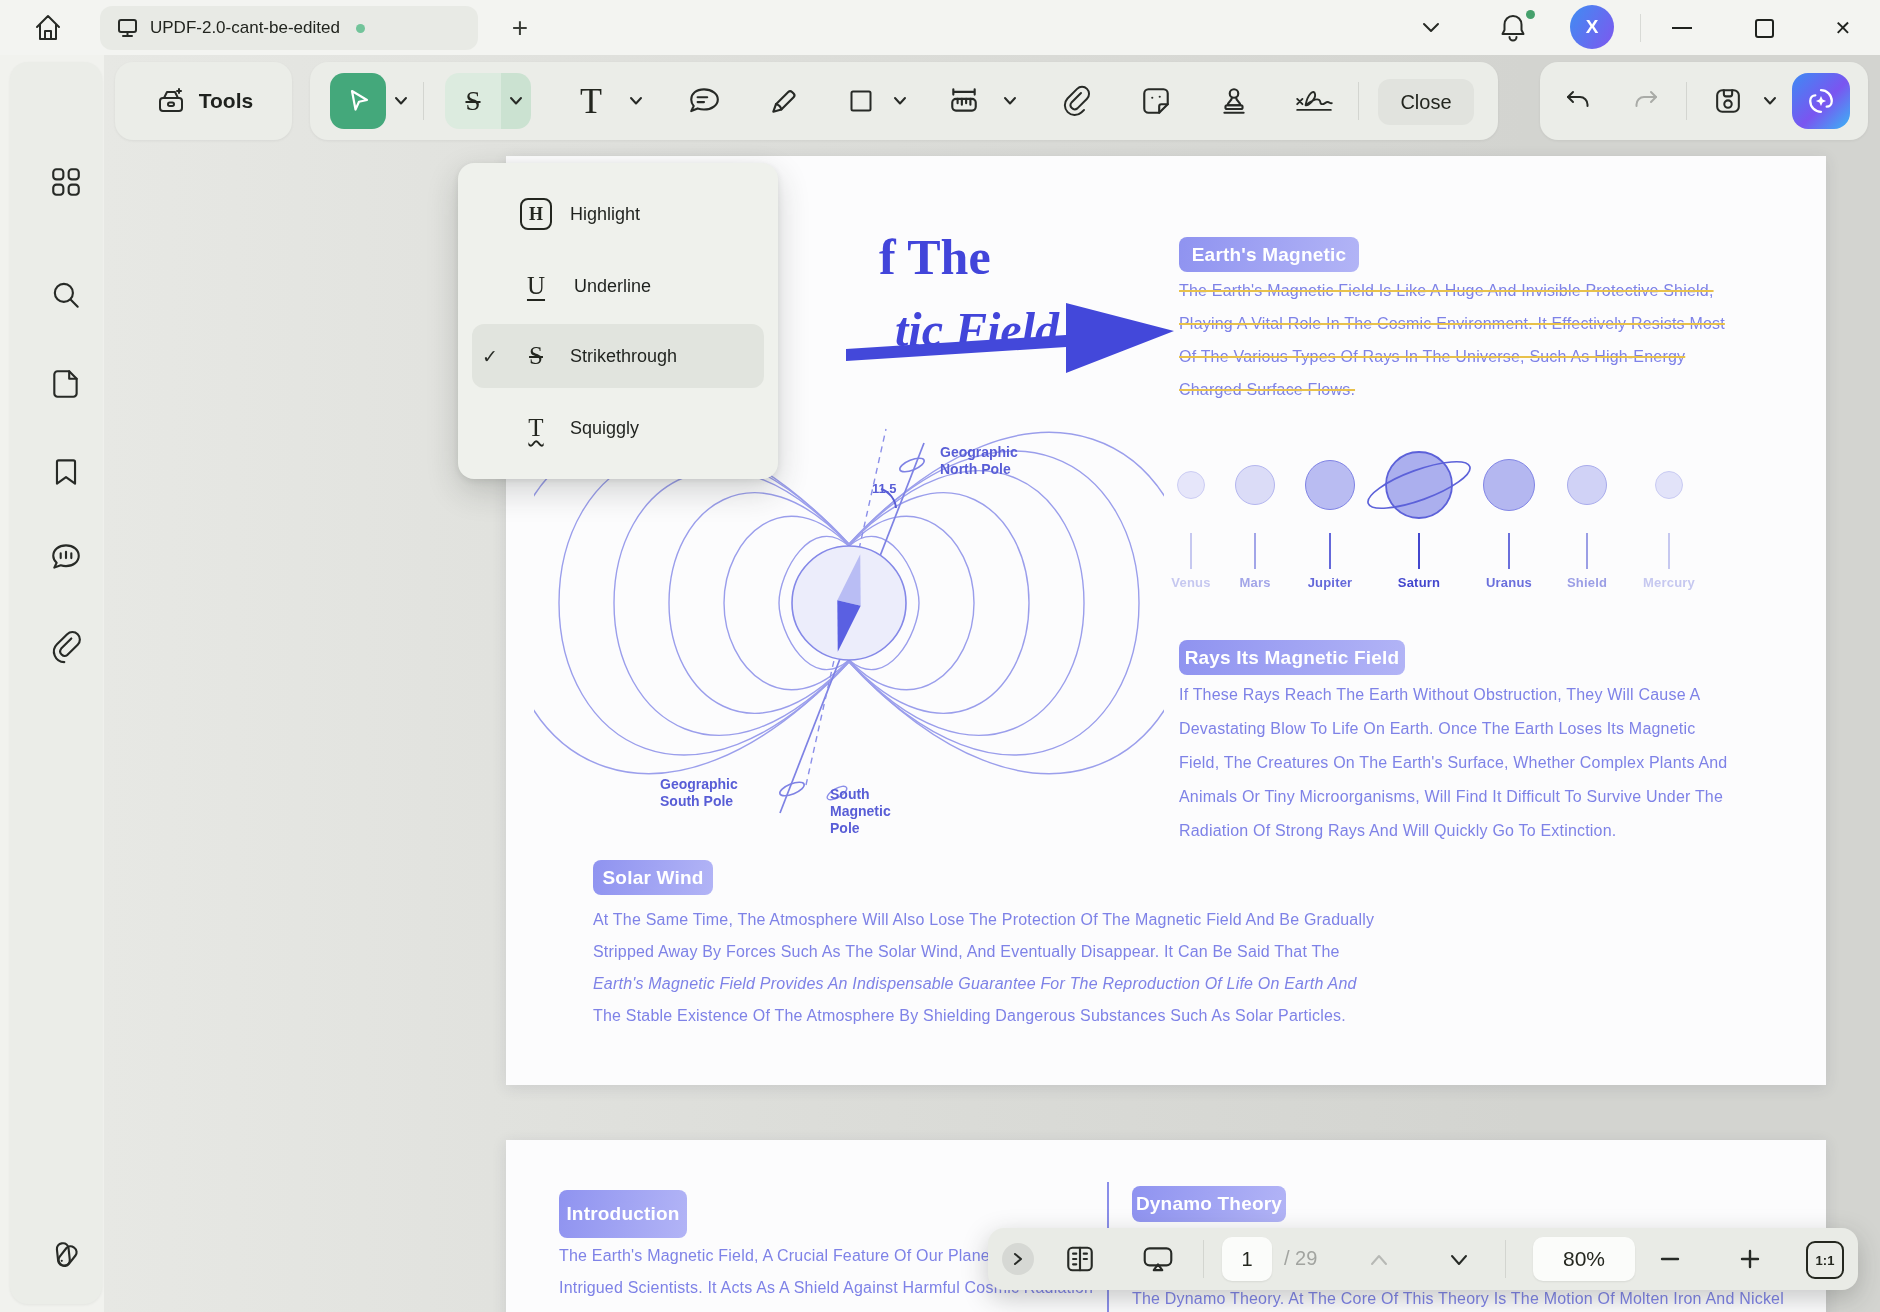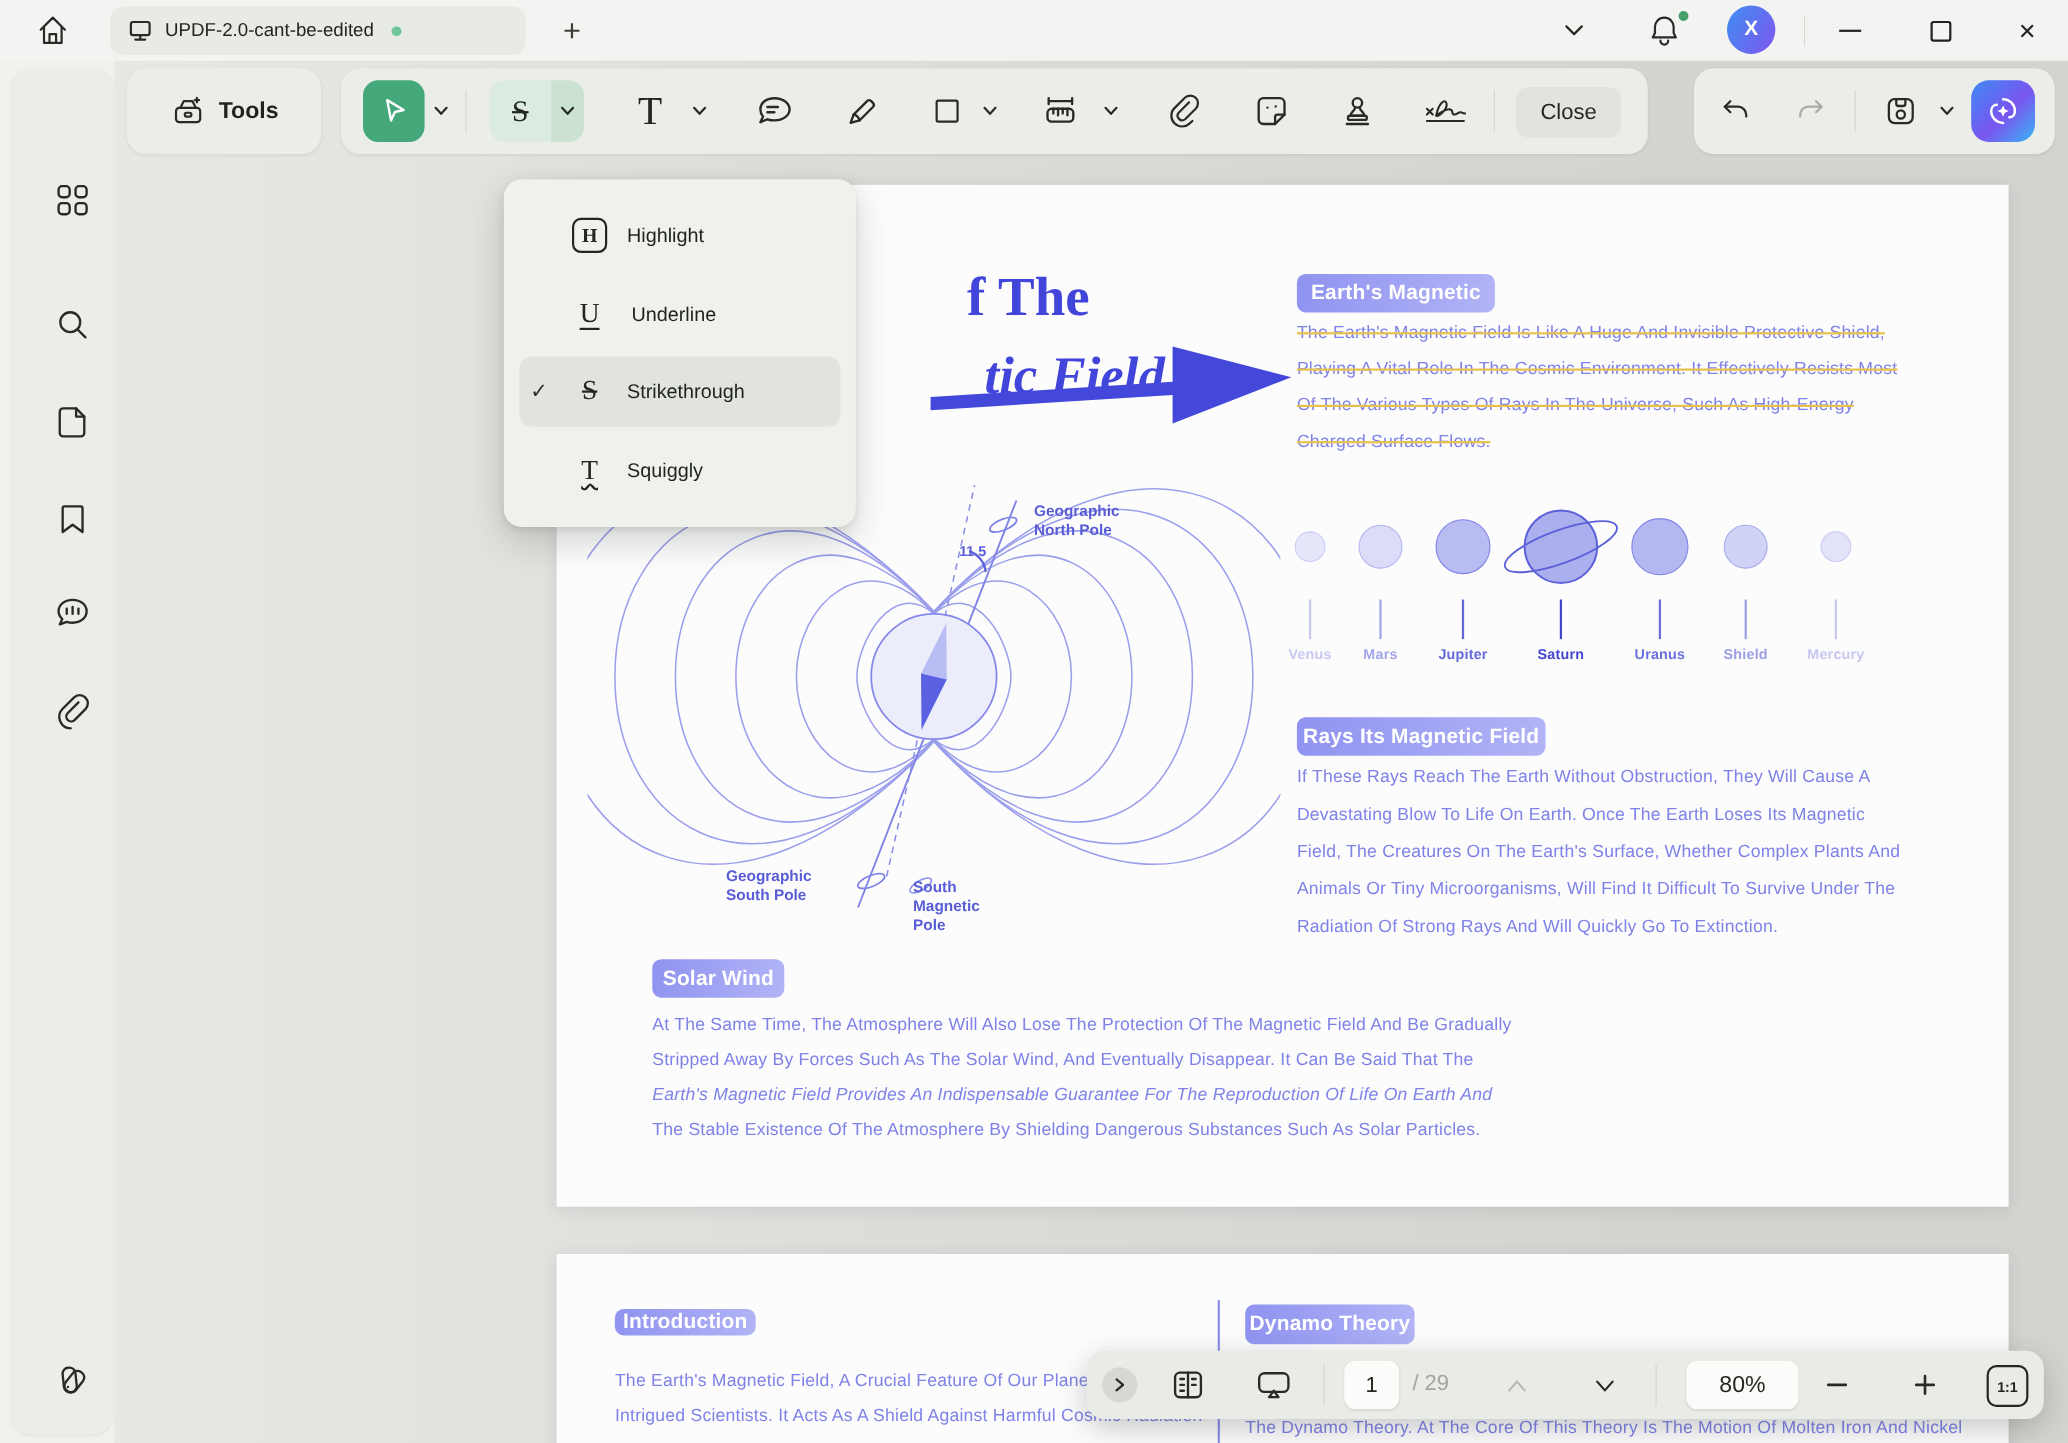--- a/index.html
+++ b/index.html
@@ -48,21 +48,21 @@
   .bbar{position:absolute;left:988px;top:1228px;width:870px;height:62px;background:#e9ebe6;border-radius:16px;box-shadow:0 8px 26px rgba(40,42,38,.25);z-index:80}
   .bbox{position:absolute;top:9px;height:44px;background:#fbfcfa;border-radius:10px;display:flex;align-items:center;justify-content:center;color:#24271f;box-shadow:0 1px 2px rgba(0,0,0,.08)}
 </style>
 </head>
 <body>
 
 <div id="app">
 
   <div class="viewport">
 
-    <div class="page" style="top:113px;width:1320px;height:929px;">
+    <div class="page" style="top:101px;width:1320px;height:929px;">
 
       <div class="titlefrag" style="left:373px;top:72px;font-size:50px;">f The</div>
       <div class="titlefrag" style="left:389px;top:146px;font-size:48px;font-style:italic;">tic Field</div>
 
       <svg class="abs" style="left:335px;top:135px;z-index:5" width="340" height="92" viewBox="0 0 340 92">
         <polygon points="5,58 225,44 225,12 333,40 225,82 225,56 5,70" fill="#4348da"></polygon>
       </svg>
 
       <div class="badge" style="left:673px;top:81px;width:180px;height:35px;">Earth's Magnetic</div>
       <div class="ptext strike" style="left:673px;top:126px;">The Earth's Magnetic Field Is Like A Huge And Invisible Protective Shield,</div>
@@ -159,21 +159,21 @@
       <div class="ptext" style="left:673px;top:666px;">Radiation Of Strong Rays And Will Quickly Go To Extinction.</div>
 
       <div class="badge" style="left:87px;top:704px;width:120px;height:35px;">Solar Wind</div>
       <div class="ptext" style="left:87px;top:755px;">At The Same Time, The Atmosphere Will Also Lose The Protection Of The Magnetic Field And Be Gradually</div>
       <div class="ptext" style="left:87px;top:787px;">Stripped Away By Forces Such As The Solar Wind, And Eventually Disappear. It Can Be Said That The</div>
       <div class="ptext" style="left:87px;top:819px;font-style:italic;">Earth's Magnetic Field Provides An Indispensable Guarantee For The Reproduction Of Life On Earth And</div>
       <div class="ptext" style="left:87px;top:851px;">The Stable Existence Of The Atmosphere By Shielding Dangerous Substances Such As Solar Particles.</div>
     </div>
 
     <div class="page" style="top:1085px;width:1320px;height:230px;">
-      <div class="badge" style="left:53px;top:50px;width:128px;height:24px;">Introduction</div>
+      <div class="badge" style="left:53px;top:50px;width:128px;height:48px;">Introduction</div>
       <div class="ptext" style="left:53px;top:107px;">The Earth's Magnetic Field, A Crucial Feature Of Our Planet, Has Long</div>
       <div class="ptext" style="left:53px;top:139px;">Intrigued Scientists. It Acts As A Shield Against Harmful Cosmic Radiation</div>
       <div class="abs" style="left:601px;top:42px;width:2px;height:180px;background:#8a8ee9"></div>
       <div class="badge" style="left:626px;top:46px;width:154px;height:36px;">Dynamo Theory</div>
       <div class="ptext" style="left:626px;top:150px;">The Dynamo Theory. At The Core Of This Theory Is The Motion Of Molten Iron And Nickel</div>
     </div>
   </div>
 
   <div class="titlebar">
     <svg class="ic abs" style="left:31px;top:11px" width="34" height="34" viewBox="0 0 34 34">

